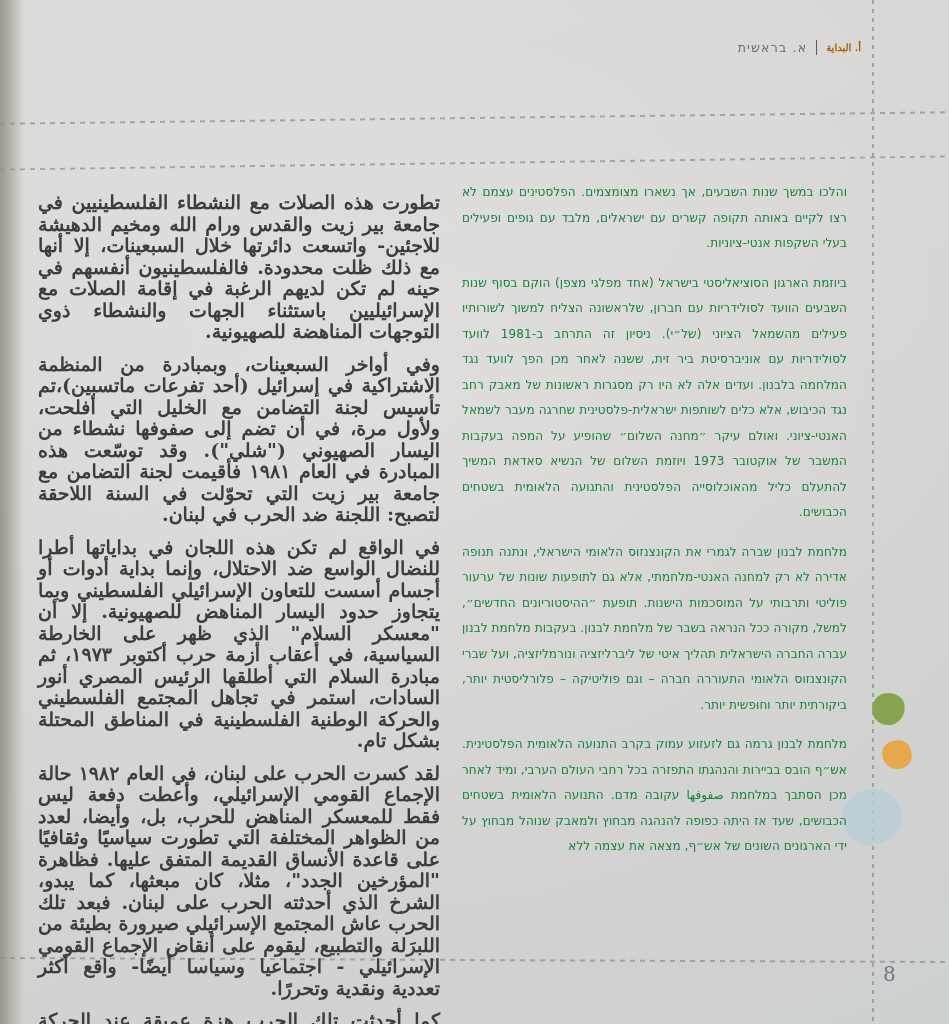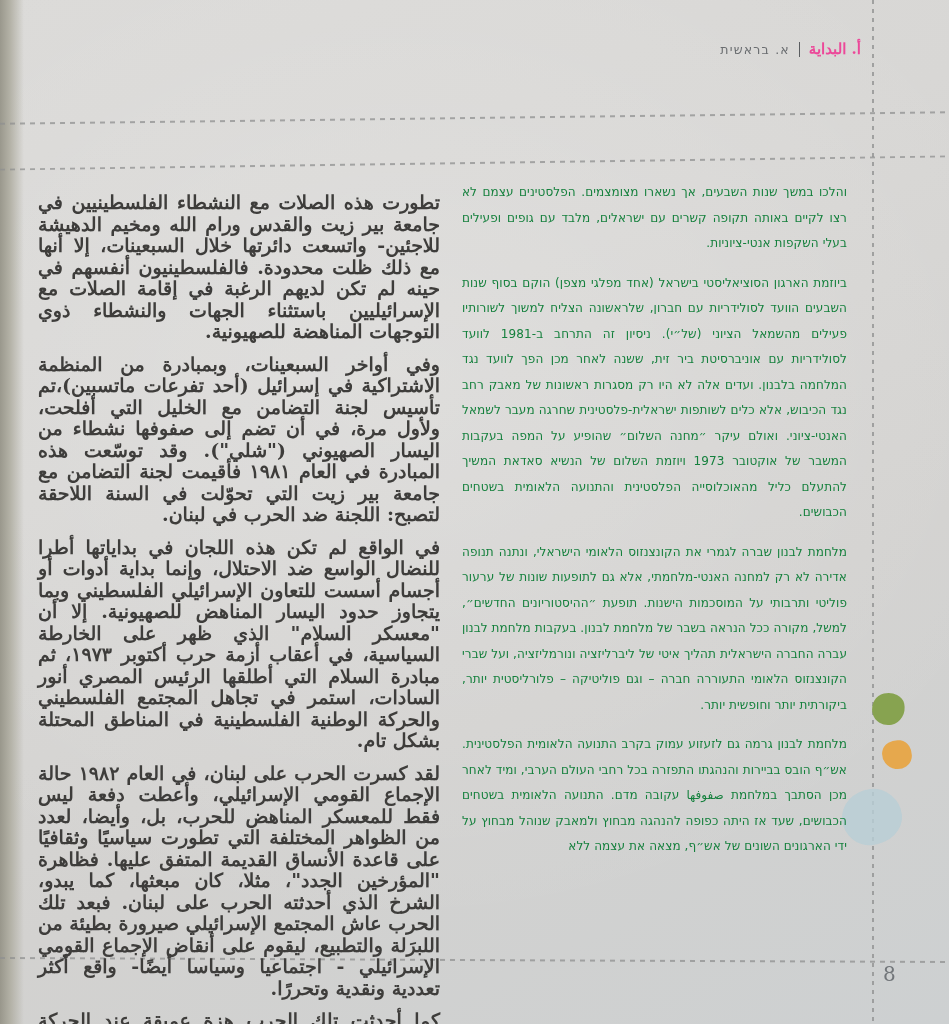--- a/index.html
+++ b/index.html
@@ -14,21 +14,21 @@
     position:absolute;left:0;top:0;width:24px;height:100%;
     background:linear-gradient(to right,#8e8c7f 0%,#aba99c 40%,rgba(205,203,197,0) 100%);
     opacity:.85;
   }
   .header{
     position:absolute;top:40px;right:88px;
     display:flex;align-items:center;gap:9px;direction:ltr;
   }
   .header .heb{font-size:12.5px;color:#6a6d70;letter-spacing:1.2px;}
   .header .divider{width:1px;height:15px;background:#5a5d60;}
-  .header .ara{font-size:15px;font-weight:bold;color:#ec4899;font-family:"DejaVu Serif",serif;}
+  .header .ara{font-size:10px;font-weight:bold;color:#a16207;font-family:"DejaVu Serif",serif;}
   .dash-h{
     position:absolute;left:0;right:0;height:2px;
     background:repeating-linear-gradient(90deg,#8f9090 0 5px,rgba(0,0,0,0) 5px 10px);
     opacity:.75;
   }
   .dash-h.l1{top:117px;transform:rotate(-0.7deg);}
   .dash-h.l2{top:162px;transform:rotate(-0.8deg);}
   .dash-h.l3{top:959px;transform:rotate(0.25deg);}
   .dash-v{
     position:absolute;top:0;bottom:0;left:872px;width:2px;

